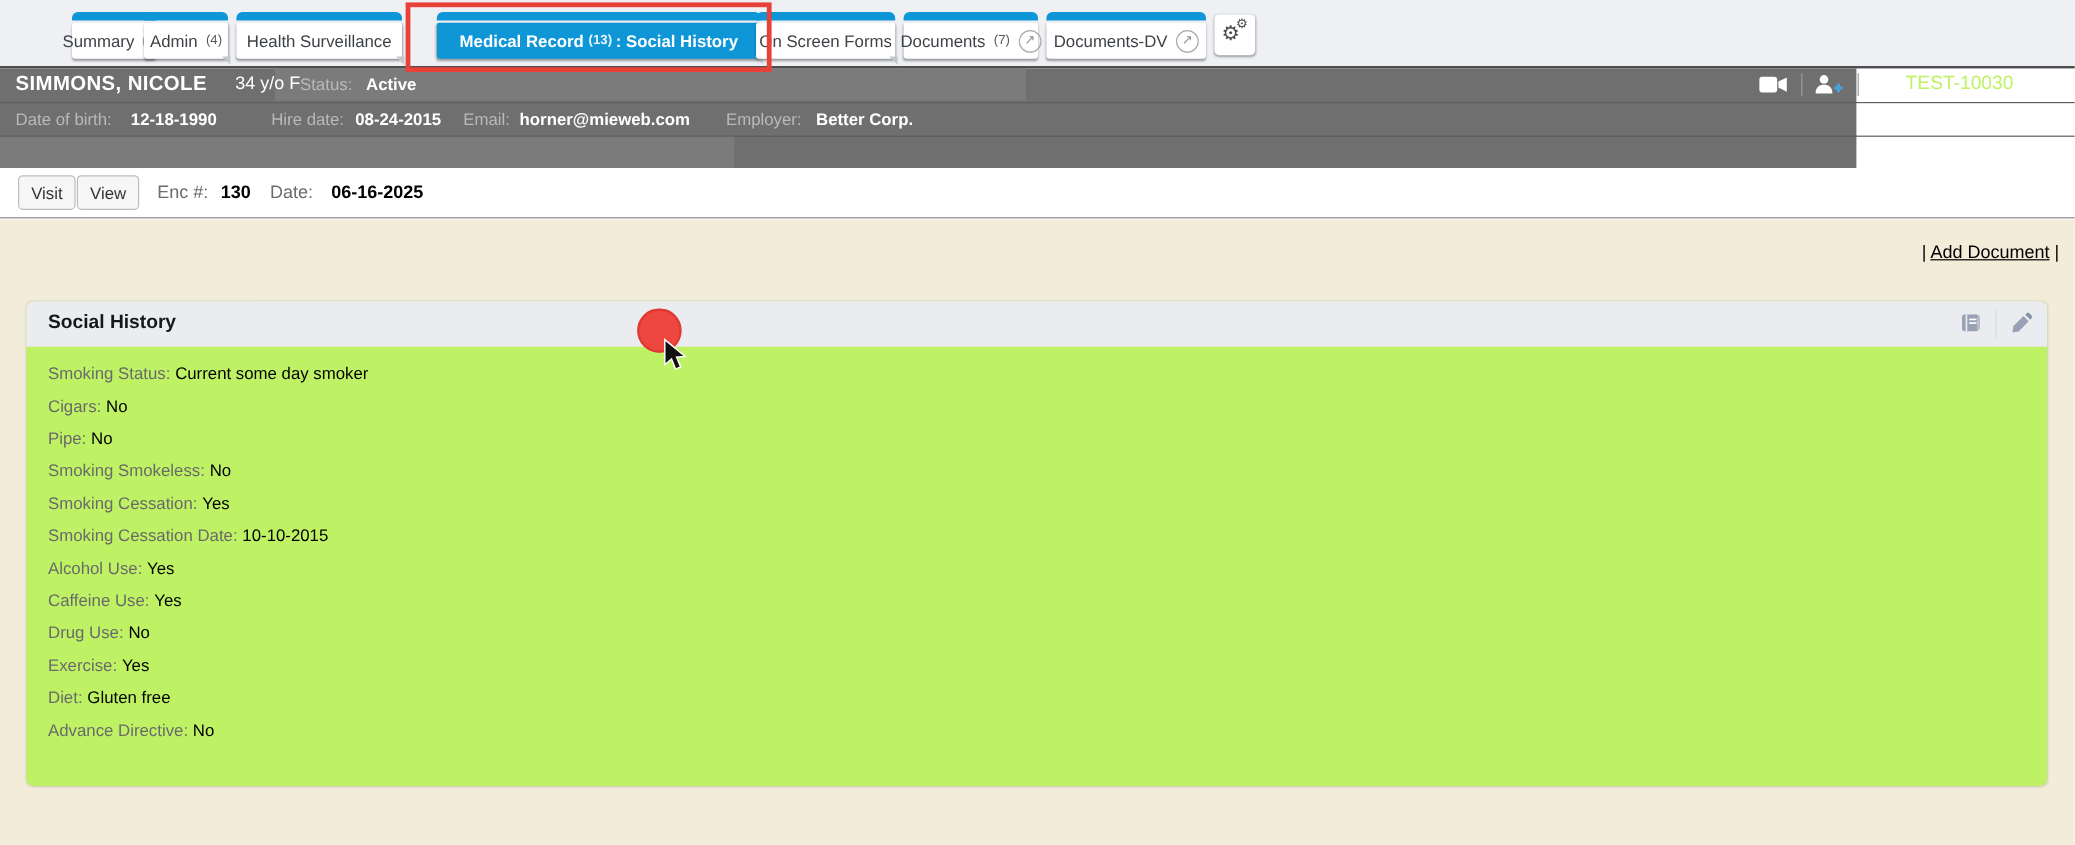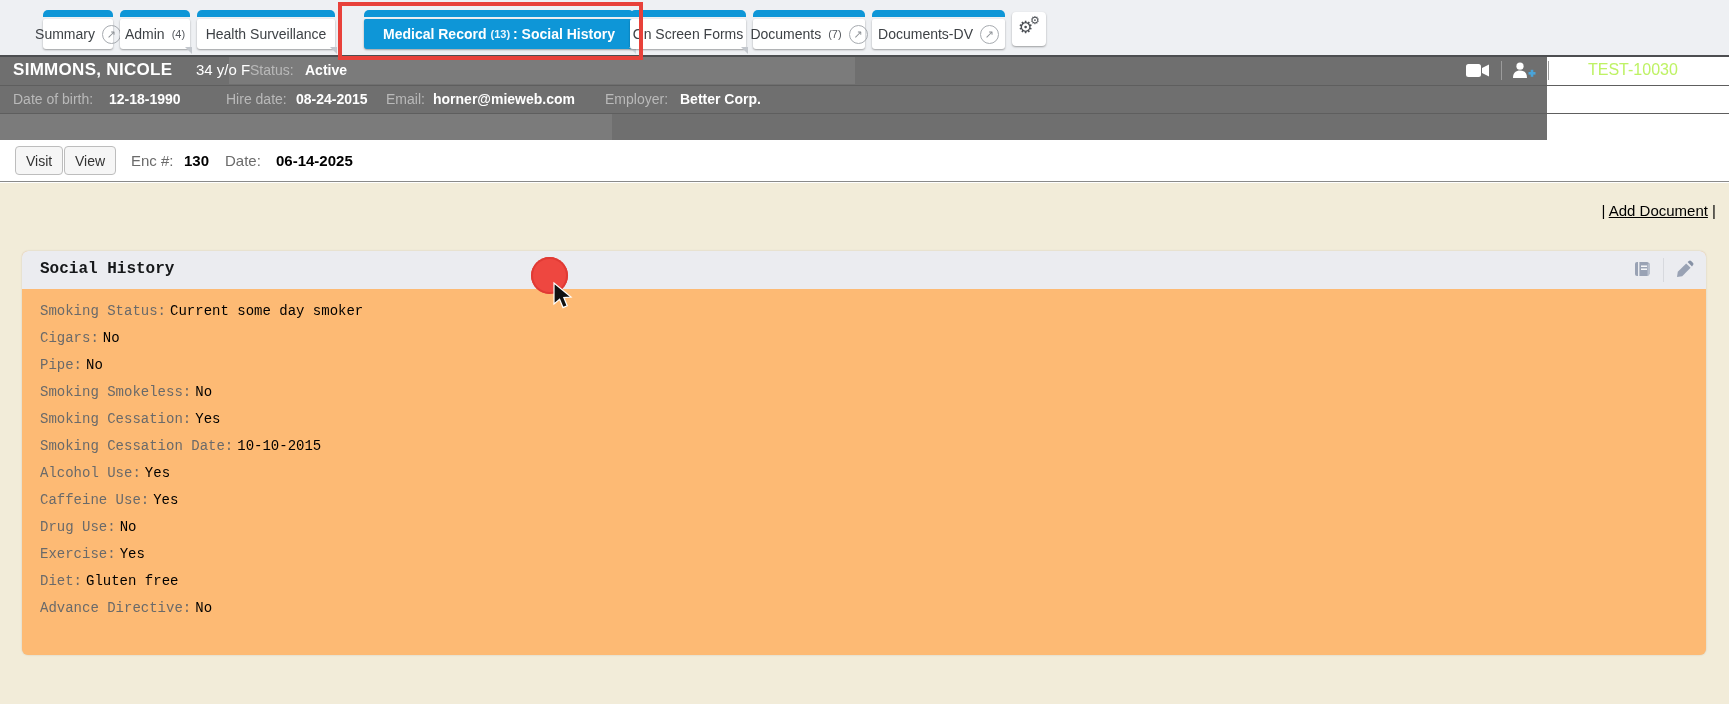--- a/index.html
+++ b/index.html
@@ -58,22 +58,22 @@
   #enc-label { left:131px; } #enc-value { left:184px; }
   #date-label { left:225px; } #date-value { left:276px; }
 
   
   #maincontent { position:absolute; left:0; top:183px; width:1729px; height:656px; background:#f2ecd9; }
   #adddoc { position:absolute; top:19px; right:13px; font-size:15px; color:#000; white-space:nowrap; }
   #adddoc .pipe { text-decoration:none; color:#000; }
   #adddoc a { color:#000; text-decoration:underline; cursor:pointer; }
 
   
-  #card { position:absolute; left:22px; top:68px; width:1684px; min-height:404px; background:#fdba74; border-radius:6px;
-          box-shadow:0 0 2px rgba(0,0,0,.15);font-family:Liberation Mono, monospace; }
+  #card { position:absolute; left:22px; top:68px; width:1684px; min-height:404px; background:#bef264; border-radius:6px;
+          box-shadow:0 0 2px rgba(0,0,0,.15); }
   #cardheader { height:38px; background:#ebecf0; border-radius:6px 6px 0 0; position:relative; }
   #cardtitle { position:absolute; left:18px; top:9px; font-size:16px; font-weight:bold; color:#16181a; }
   .chicons { position:absolute; right:12px; top:7px; display:flex; align-items:center; gap:10px; }
   .chsep { width:1px; height:24px; background:#d7d9de; }
   .chicon { cursor:pointer; display:flex; align-items:center; }
   #fields { padding:9px 0 10px 18px; }
   .frow { height:27px; line-height:27px; font-size:14px; white-space:nowrap; }
   .flabel { color:#6a6a6a; }
   .fval { color:#000; margin-left:4px; }
 
@@ -83,21 +83,21 @@
             background:#ee4740; box-shadow:inset 0 0 0 2px #e03a34; z-index:60; pointer-events:none; }
   #cursor { position:absolute; left:550px; top:281px; z-index:61; pointer-events:none; }
 </style>
 </head>
 <body>
 
 <div id="stage">
 
   <div id="tabbar">
 
-    <div class="tab" style="left:13px;width:100px;padding-left:30px;">
+    <div class="tab" style="left:30px;width:100px;padding-left:30px;">
       <div class="cap"></div>
       <div class="tbody">
         <span>Summary</span>
         <span class="extcirc">
             <span>↗</span>
           </span>
       </div>
     </div>
 
     <div class="tab" style="left:120px;width:70px;">
@@ -220,21 +220,21 @@
       <div class="hbox"></div>
     </div>
   </div>
 
   <div id="visitrow">
     <button class="vbtn" id="btn-visit">Visit</button>
     <button class="vbtn" id="btn-view">View</button>
     <span class="vtxt vlabel" id="enc-label">Enc #:</span>
     <span class="vtxt vval" id="enc-value">130</span>
     <span class="vtxt vlabel" id="date-label">Date:</span>
-    <span class="vtxt vval" id="date-value">06-14-2025</span>
+    <span class="vtxt vval" id="date-value">06-16-2025</span>
   </div>
 
   <div id="maincontent">
     <div id="adddoc">
       <span class="pipe">|</span>
       <a>Add Document</a>
       <span class="pipe">|</span>
     </div>
 
     <div id="card">

